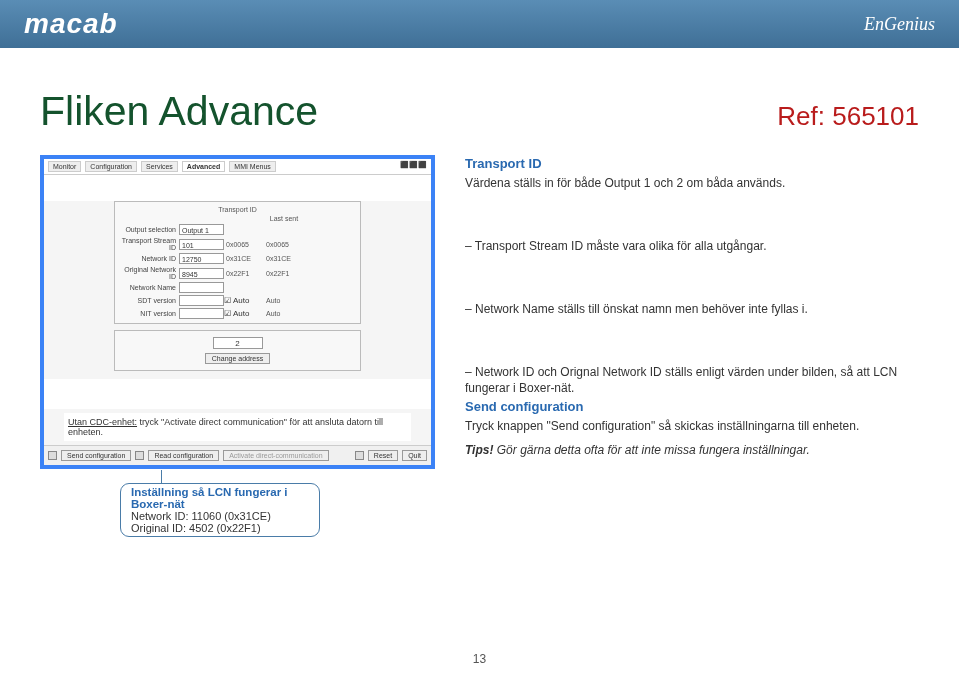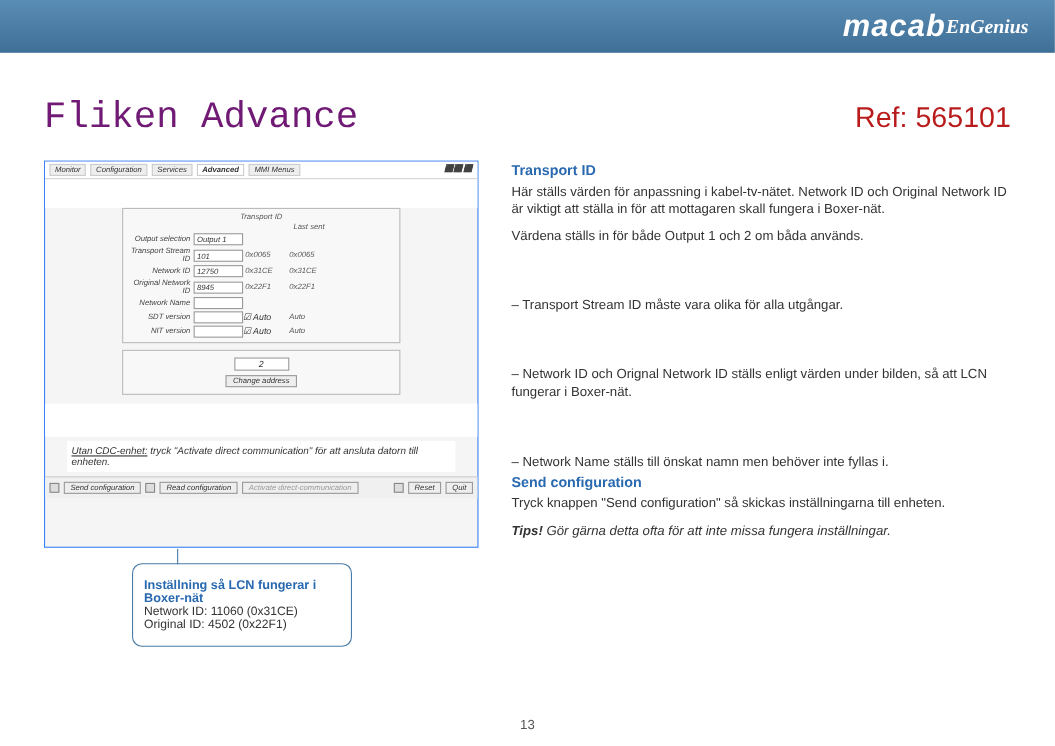--- a/index.html
+++ b/index.html
@@ -9,70 +9,67 @@
     font-family: Arial, Helvetica, sans-serif;
     background: #fff;
     position: relative;
     overflow: hidden;
   }
   .header {
     width: 100%;
     height: 48px;
     background: linear-gradient(#5a8db5, #3f6f96);
     display: flex;
-    justify-content: flex-end;
+    justify-content: space-between;
     align-items: center;
     padding: 0 24px;
   }
   .logo-left {
     color: #fff;
     font-size: 28px;
     font-weight: bold;
     font-style: italic;
     letter-spacing: 1px;
   }
   .logo-right {
     color: #fff;
     font-size: 18px;
     font-style: italic;
     font-family: Georgia, serif;
-    font-weight: bold;
   }
   .body-wrap {
     padding: 40px 40px 20px 40px;
   }
   .title-row {
     display: flex;
     justify-content: space-between;
     align-items: baseline;
     margin-bottom: 20px;
   }
   .page-title {
-    font-size: 34px;
+    font-size: 41px;
     font-weight: 300;
-    color: #701a75;
-    font-family: Liberation Mono, monospace;
+    color: #14532d;
   }
   .page-ref {
     font-size: 26px;
     font-weight: 300;
     color: #b91c1c;
   }
   .content-row {
     display: flex;
     gap: 30px;
   }
   .screenshot {
     width: 395px;
-    border: 1px solid #3b82f6;
+    border: 4px solid #3b82f6;
     background: #f5f5f5;
     font-size: 8px;
     color: #333;
     position: relative;
-    font-style: italic;
   }
   .ss-top {
     background: #fff;
     display: flex;
     justify-content: space-between;
     padding: 2px 4px;
     border-bottom: 1px solid #ccc;
   }
   .ss-tabs { display: flex; gap: 4px; }
   .ss-tab { padding: 1px 4px; border: 1px solid #ccc; background: #eee; font-size: 7px; }
@@ -156,21 +153,21 @@
   .para { margin-bottom: 8px; }
   .bullet { margin-bottom: 2px; margin-top: 47px; }
   .tips { font-style: italic; margin-top: 32px; }
   
   .callout {
     margin-top: 14px;
     margin-left: 80px;
     width: 200px;
     border: 1px solid #4a7ca8;
     border-radius: 9px;
-    padding: 13px 10px;
+    padding: 2px 10px;
     font-size: 11px;
     color: #333;
     background: #fff;
     position: relative;
   }
   .callout::before {
     content: "";
     position: absolute;
     top: -14px;
     left: 40px;
@@ -282,25 +279,24 @@
         <div class="b" style="color:#999;">Activate direct-communication</div>
         <div class="spread"></div>
         <div class="sq"></div>
         <div class="b">Reset</div>
         <div class="b">Quit</div>
       </div>
     </div>
 
     <div class="right-col">
       <div class="section-title">Transport ID</div>
-      <div class="para">Här ställs värden för anpassning i kabel-tv-nätet. Network ID och Original Network ID är viktigt att ställa in för att mottagaren skall fungera i Boxer-nät.</div>
       <div class="para">Värdena ställs in för både Output 1 och 2 om båda används.</div>
       <div class="bullet">– Transport Stream ID måste vara olika för alla utgångar.</div>
+      <div class="bullet para">– Network Name ställs till önskat namn men behöver inte fyllas i.</div>
       <div class="bullet">– Network ID och Orignal Network ID ställs enligt värden under bilden, så att LCN fungerar  i Boxer-nät.</div>
-      <div class="bullet para">– Network Name ställs till önskat namn men behöver inte fyllas i.</div>
 
       <div class="section-title">Send configuration</div>
       <div class="para">Tryck knappen "Send configuration" så skickas inställningarna till enheten.</div>
       <div class="para">
         <span class="tips" style="font-weight:bold;">Tips!</span><span class="tips"> Gör gärna detta ofta för att inte missa fungera inställningar.</span>
       </div>
     </div>
   </div>
 
   <div class="callout">

